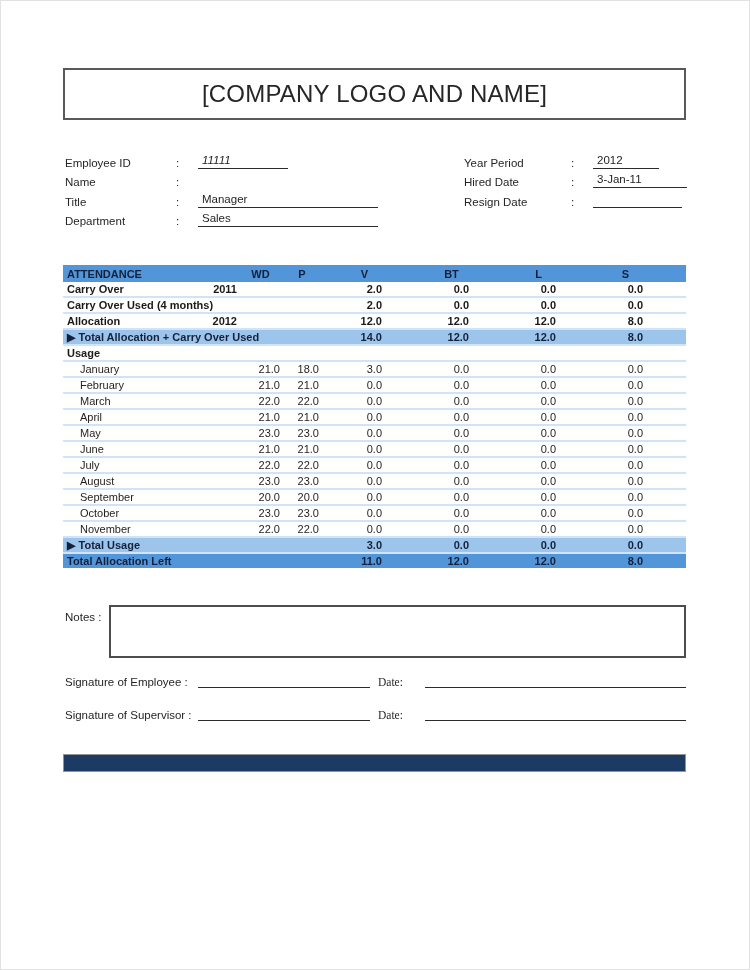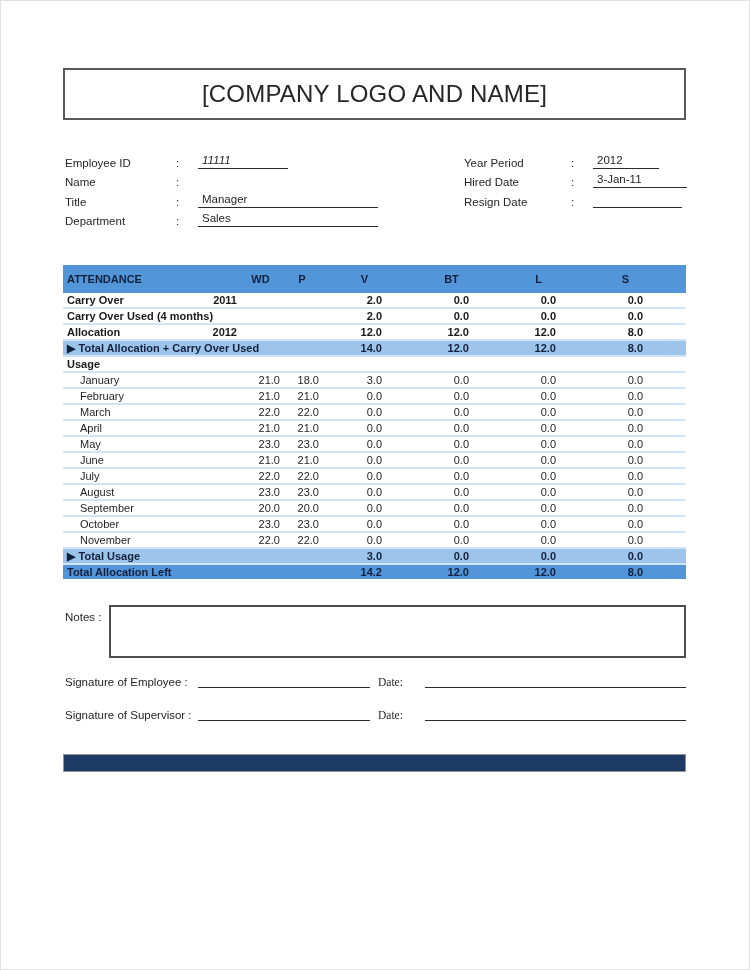--- a/index.html
+++ b/index.html
@@ -72,21 +72,21 @@
     height: 14px;
     line-height: 14px;
     overflow: visible;
     white-space: nowrap;
     vertical-align: middle;
   }
   .att-table thead tr {
     background: #5295d8;
   }
   .att-table thead th {
-    height: 28px;
+    height: 17px;
     color: #14213d;
     font-weight: bold;
     font-size: 11px;
   }
   .th-attendance { text-align: left; padding-left: 4px; }
   .th-wd, .th-p  { text-align: center; }
   .th-v, .th-bt, .th-l, .th-s { text-align: center; }
 
   .att-table tbody tr { border-bottom: 2px solid #cfe4f6; background: #ffffff; }
   .att-table tbody tr:last-child { border-bottom: none; }
@@ -389,21 +389,21 @@
           <td class="col-bt">0.0</td>
           <td class="col-l">0.0</td>
           <td class="col-s">0.0</td>
           <td class="col-spacer"></td>
         </tr>
         <tr class="r-total-dark">
           <td class="col-label">Total Allocation Left</td>
           <td class="col-year"></td>
           <td class="col-wd"></td>
           <td class="col-p"></td>
-          <td class="col-v">14.2</td>
+          <td class="col-v">11.0</td>
           <td class="col-bt">12.0</td>
           <td class="col-l">12.0</td>
           <td class="col-s">8.0</td>
           <td class="col-spacer"></td>
         </tr>
       </tbody>
   </table>
 
   <div class="notes-block">
     <span class="notes-label">Notes :</span>

